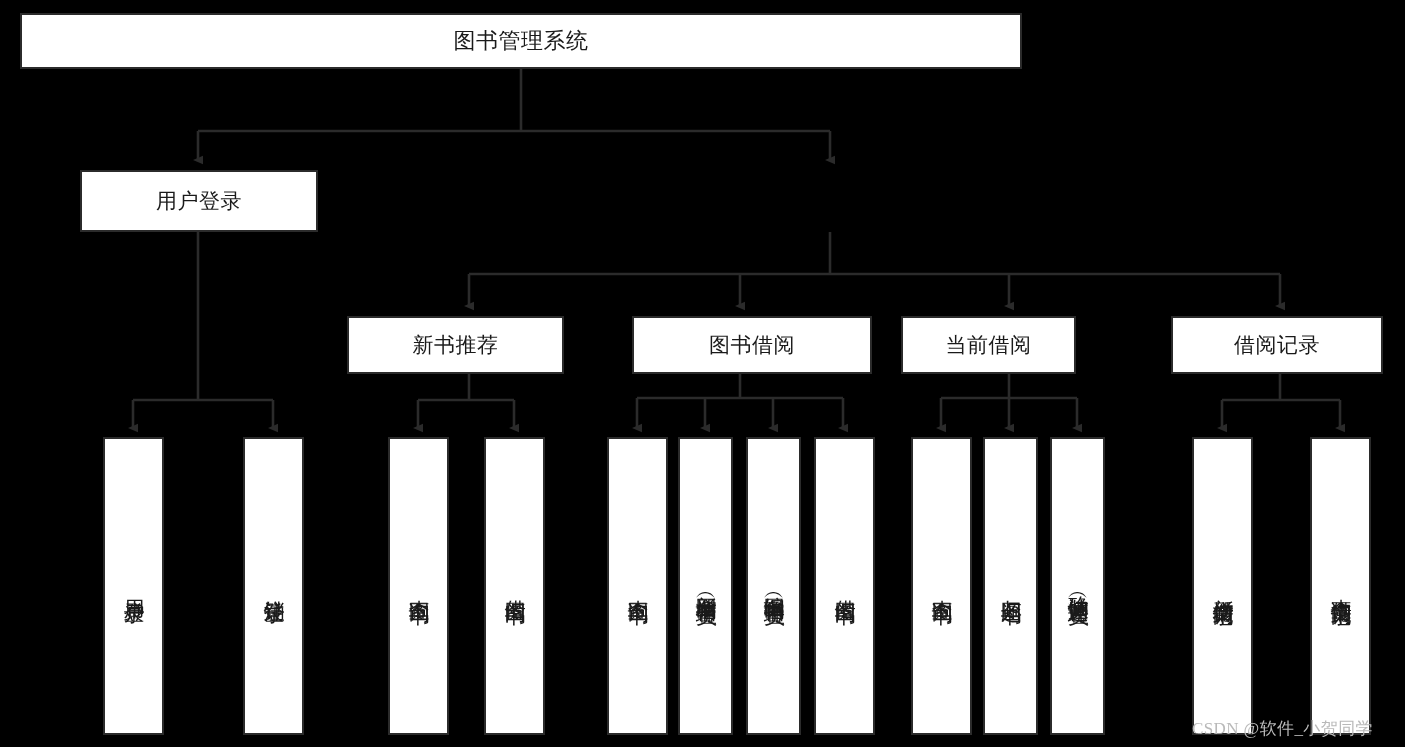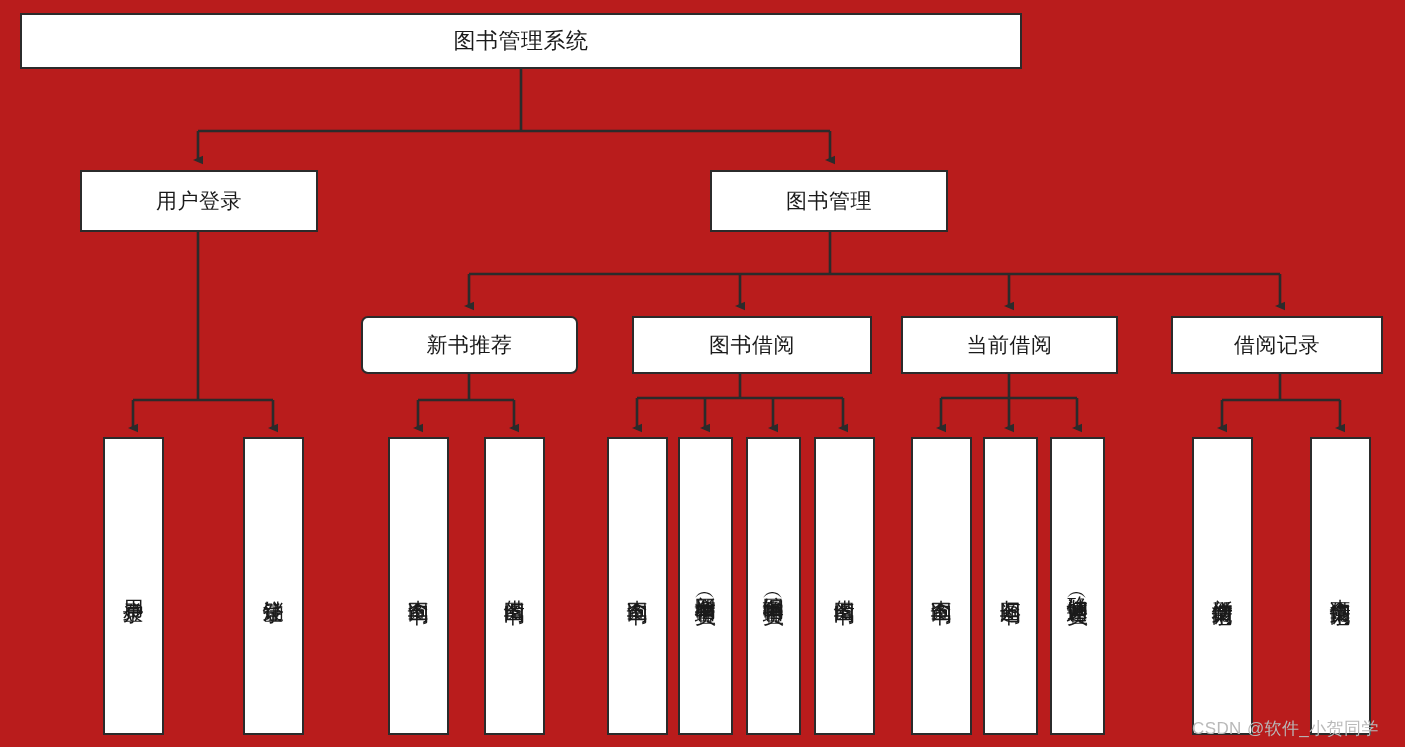--- a/index.html
+++ b/index.html
@@ -7,22 +7,23 @@
     padding: 0;
     background: #ffffff;
   }
   body {
     font-family: "Liberation Sans", "DejaVu Sans", sans-serif;
   }
   #canvas {
     position: relative;
     width: 1405px;
     height: 747px;
-    background: #b91c1c;
+    background: #000000;
     overflow: hidden;
+    font-family: Liberation Serif, serif;
   }
   svg.edges {
     position: absolute;
     left: 0;
     top: 0;
     width: 1405px;
     height: 747px;
     pointer-events: none;
   }
   .node {
@@ -120,31 +121,28 @@
     </g>
   </svg>
 
   <div class="node horizontal root" style="left:20px; top:13px; width:1002px; height:56px;">
     <span class="label">图书管理系统</span>
   </div>
 
   <div class="node horizontal" style="left:80px; top:170px; width:238px; height:62px;">
     <span class="label">用户登录</span>
   </div>
-  <div class="node horizontal" style="left:710px; top:170px; width:238px; height:62px;">
-    <span class="label">图书管理</span>
-  </div>
 
-  <div class="node horizontal" style="left:361px; top:316px; width:217px; height:58px;border-radius:7px;">
+  <div class="node horizontal" style="left:347px; top:316px; width:217px; height:58px;">
     <span class="label">新书推荐</span>
   </div>
   <div class="node horizontal" style="left:632px; top:316px; width:240px; height:58px;">
     <span class="label">图书借阅</span>
   </div>
-  <div class="node horizontal" style="left:901px; top:316px; width:217px; height:58px;">
+  <div class="node horizontal" style="left:901px; top:316px; width:175px; height:58px;">
     <span class="label">当前借阅</span>
   </div>
   <div class="node horizontal" style="left:1171px; top:316px; width:212px; height:58px;">
     <span class="label">借阅记录</span>
   </div>
 
   <div class="node vertical" style="left:103px; top:437px; width:61px; height:298px;">
     <span class="label">用户登录</span>
   </div>
   <div class="node vertical" style="left:243px; top:437px; width:61px; height:298px;">

